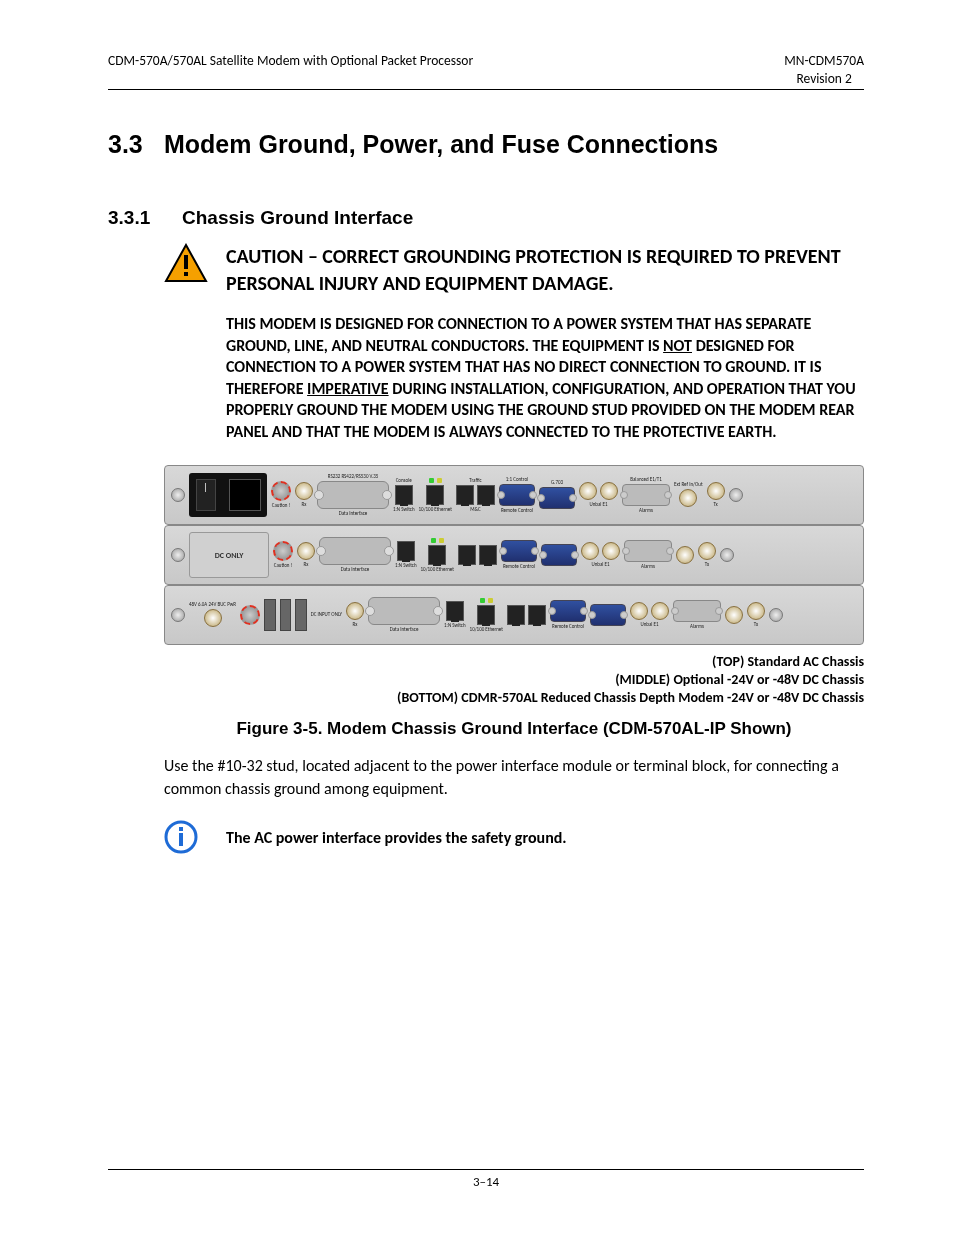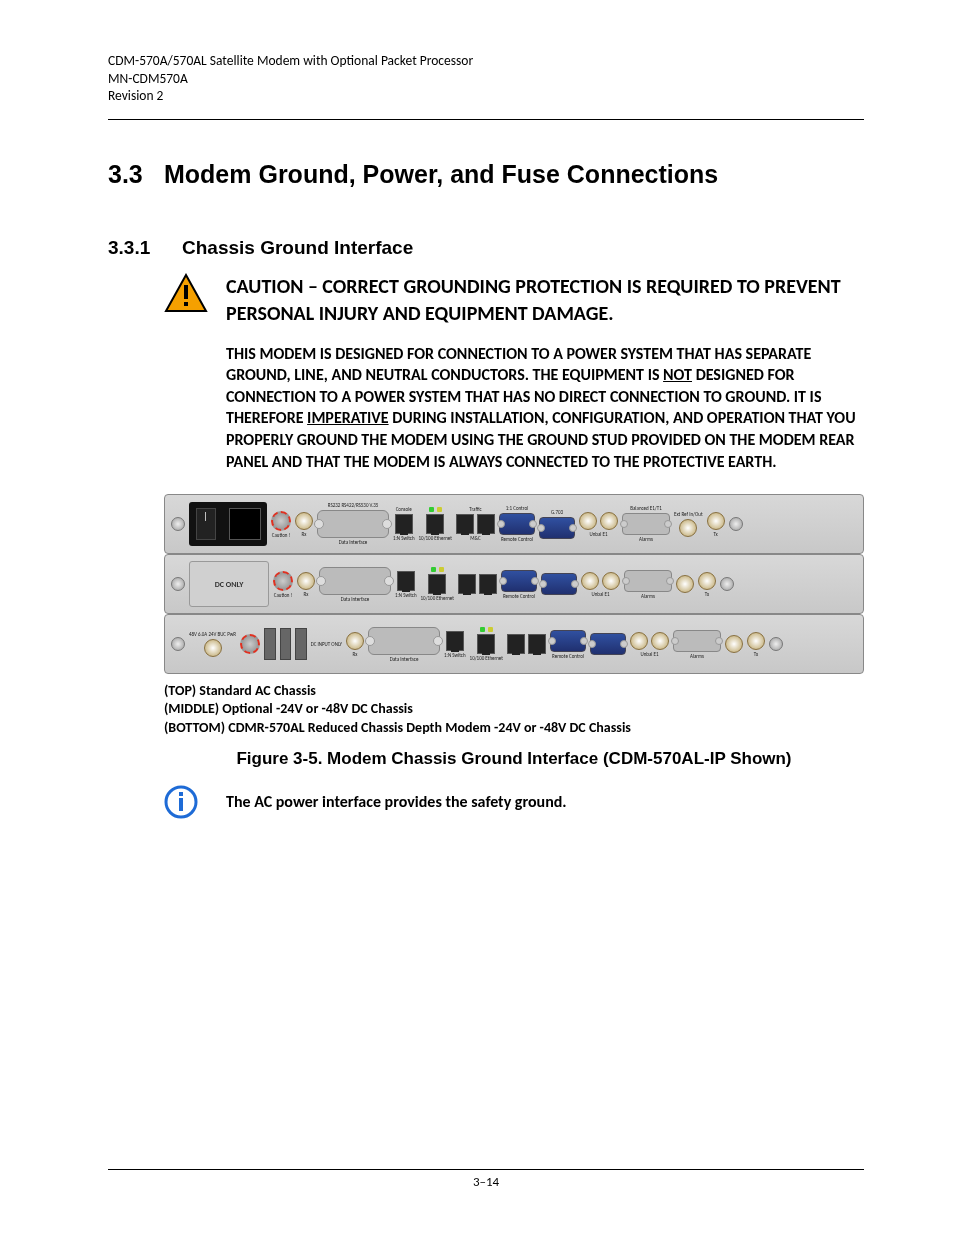--- a/index.html
+++ b/index.html
@@ -15,25 +15,24 @@
     box-sizing: border-box;
     padding: 52px 90px 40px 108px;
     position: relative;
   }
   .header {
     display: flex;
     justify-content: space-between;
     font-size: 13.5px;
     line-height: 1.3;
     border-bottom: 1px solid #000;
-    padding-bottom: 14px;
+    padding-bottom: 2px;
     margin-bottom: 40px;
-    flex-direction: column;
-  }
-  .header .hr-right { text-align: left; }
+  }
+  .header .hr-right { text-align: center; }
   h2.sec-33 {
     font-family: Arial, sans-serif;
     font-size: 25px;
     font-weight: bold;
     margin: 0 0 48px 0;
   }
   h2.sec-33 .num { display:inline-block; width: 56px; }
   h3.sec-331 {
     font-family: Arial, sans-serif;
     font-size: 19px;
@@ -150,21 +149,21 @@
     width:16px; height:18px; background:#222; border:1px solid #555; flex:0 0 auto;
     position:relative;
   }
   .rj45::after{ content:""; position:absolute; bottom:-2px; left:4px; width:8px;height:4px; background:#222; }
   .led { width:5px;height:5px; background:#3c3; border-radius:1px; flex:0 0 auto; }
   .led.y { background:#cc3; }
   .col { display:flex; flex-direction:column; gap:2px; align-items:center; }
   .row { display:flex; gap:3px; align-items:center; }
   .tiny { font-size:5px; line-height:1; white-space:nowrap; }
   .fig-captions {
-    text-align:left;
+    text-align:right;
     font-weight:bold;
     font-size:14px;
     line-height:1.3;
     margin-top:8px;
   }
   .fig-title {
     text-align:center;
     font-family: Arial, sans-serif;
     font-weight:bold;
     font-size:17px;
@@ -439,20 +438,21 @@
     </div>
 
     <div class="fig-captions">
       <div>(TOP) Standard AC Chassis</div>
       <div>(MIDDLE) Optional -24V or -48V DC Chassis</div>
       <div>(BOTTOM) CDMR-570AL Reduced Chassis Depth Modem -24V or -48V DC Chassis</div>
     </div>
     <div class="fig-title">Figure 3-5. Modem Chassis Ground Interface (CDM-570AL-IP Shown)</div>
   </div>
 
+  <div class="body-text">Use the #10-32 stud, located adjacent to the power interface module or terminal block, for connecting a common chassis ground among equipment.</div>
 
   <div class="note-block">
     <div class="note-icon">
       <svg viewBox="0 0 34 34">
         <circle cx="17" cy="17" r="15" fill="none" stroke="#1e6bd6" stroke-width="3"></circle>
         <rect x="15" y="7" width="4" height="4" fill="#1e6bd6"></rect>
         <rect x="15" y="13" width="4" height="13" fill="#1e6bd6"></rect>
       </svg>
     </div>
     <div class="note-text">The AC power interface provides the safety ground.</div>

